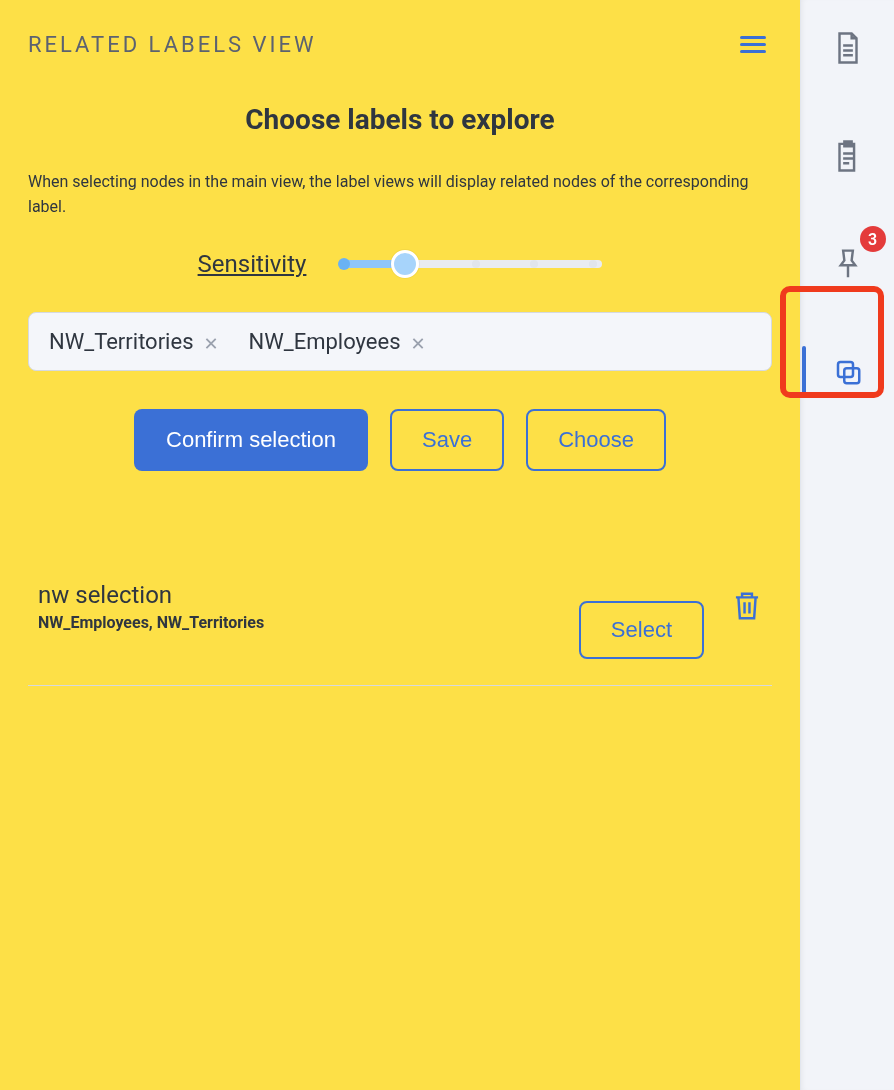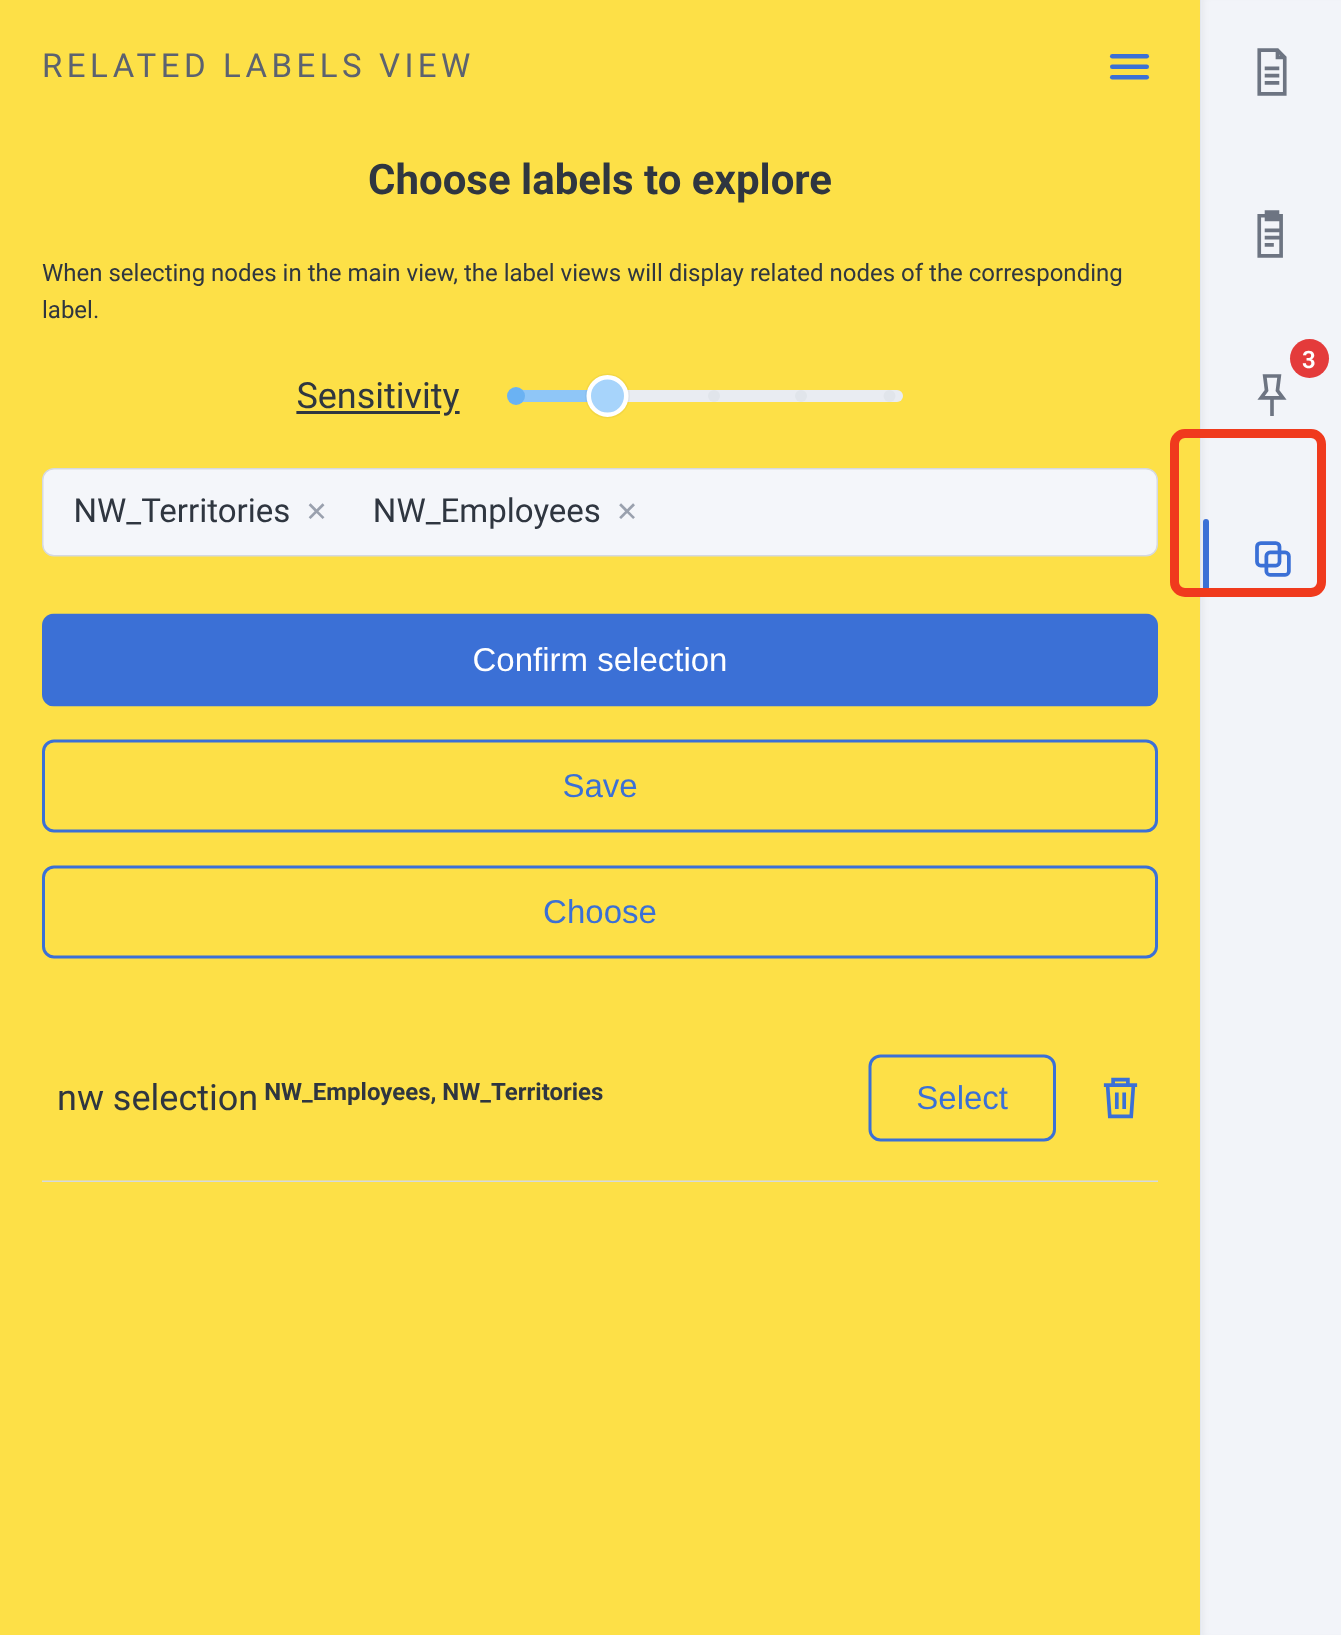--- a/index.html
+++ b/index.html
@@ -17,32 +17,32 @@
   .slider { position: relative; width: 260px; height: 24px; display: flex; align-items: center; }
   .slider-track { position: absolute; left: 0; right: 0; height: 8px; background: #e9ecf2; border-radius: 6px; }
   .slider-fill { position: absolute; left: 0; width: 24%; height: 8px; background: #8fc6f7; border-radius: 6px; }
   .slider-start { position: absolute; left: -4px; width: 12px; height: 12px; background: #6ab2f3; border-radius: 50%; }
   .slider-thumb { position: absolute; left: calc(24% - 14px); width: 28px; height: 28px; background: #a7d4fb; border: 3px solid #fff; border-radius: 50%; box-shadow: 0 0 0 1px rgba(0,0,0,0.04); }
   .slider-dot { position: absolute; width: 8px; height: 8px; background: #e1e5eb; border-radius: 50%; }
   .slider-dot.d1 { left: 50%; }
   .slider-dot.d2 { left: 72%; }
   .slider-dot.d3 { left: 95%; }
   .chips-box { border: 1px solid #d5d9e0; background: #f4f6fa; border-radius: 8px; padding: 16px 20px; display: flex; flex-wrap: wrap; gap: 30px; margin-bottom: 38px; }
-  .chip { display: flex; align-items: center; gap: 10px; font-size: 22px; color: #2f3640; }
+  .chip { display: flex; align-items: flex-end; gap: 10px; font-size: 22px; color: #2f3640; }
   .chip .x { color: #9aa1ae; font-size: 18px; cursor: pointer; }
-  .button-row { display: flex; justify-content: center; gap: 22px; margin-bottom: 48px; flex-direction: column; }
+  .button-row { display: flex; justify-content: center; gap: 22px; margin-bottom: 67px; }
   .btn { padding: 16px 30px; font-size: 22px; border-radius: 8px; cursor: pointer; border: 2px solid transparent; font-weight: 500; }
   .btn-primary { background: #3b70d6; color: #fff; }
   .btn-outline { background: transparent; border-color: #3b70d6; color: #3b70d6; }
   .selection-row { display: flex; align-items: center; justify-content: space-between; padding: 16px 10px 26px 10px; border-bottom: 1px solid #d5d9e0; }
-  .sel-texts { display: flex; flex-direction: row; gap: 4px; }
+  .sel-texts { display: flex; flex-direction: column; gap: 4px; }
   .sel-name { font-size: 24px; color: #2f3640; }
   .sel-labels { font-size: 16px; color: #2f3640; font-weight: bold; }
   .sel-actions { display: flex; align-items: center; gap: 28px; }
-  .btn-select { padding: 14px 30px; font-size: 22px; border: 2px solid #3b70d6; color: #3b70d6; background: transparent; border-radius: 8px; cursor: pointer; }
+  .btn-select { padding: 14px 30px; font-size: 22px; border: 2px solid #3b70d6; color: #3b70d6; background: transparent; border-radius: 8px; cursor: pointer; margin-top: 47px; }
   .trash { width: 30px; height: 32px; color: #3b70d6; cursor: pointer; }
   .sidebar { width: 94px; background: #f2f4f9; border-left: 1px solid #e2e6ee; display: flex; flex-direction: column; align-items: center; padding-top: 18px; gap: 48px; box-shadow: inset 4px 0 6px -4px rgba(0,0,0,0.08); }
   .side-btn { width: 60px; height: 60px; display: flex; align-items: center; justify-content: center; border-radius: 6px; cursor: pointer; position: relative; }
   .side-btn svg { width: 30px; height: 34px; }
   .icon-stroke { stroke: #6d7482; stroke-width: 2; fill: none; }
   .pin-wrap { position: relative; }
   .badge { position: absolute; top: -8px; right: -8px; width: 26px; height: 26px; background: #e43b3b; color: #fff; border-radius: 50%; font-size: 16px; display: flex; align-items: center; justify-content: center; font-weight: 600; }
   .side-btn.active { position: relative; }
   .side-btn.active::before { content: ""; position: absolute; left: -16px; top: 4px; bottom: 4px; width: 4px; background: #3b70d6; border-radius: 2px; }
   .side-btn.active .icon-stroke { stroke: #3b70d6; }

